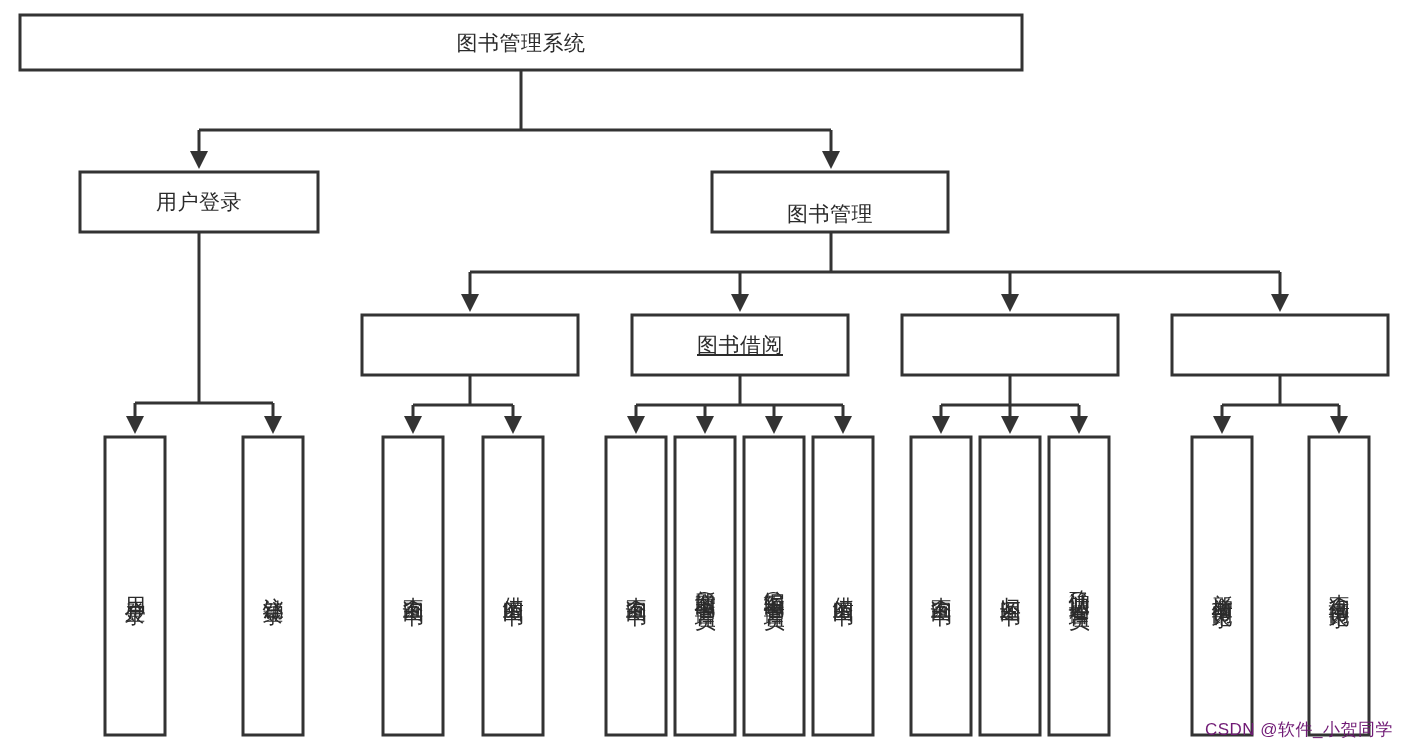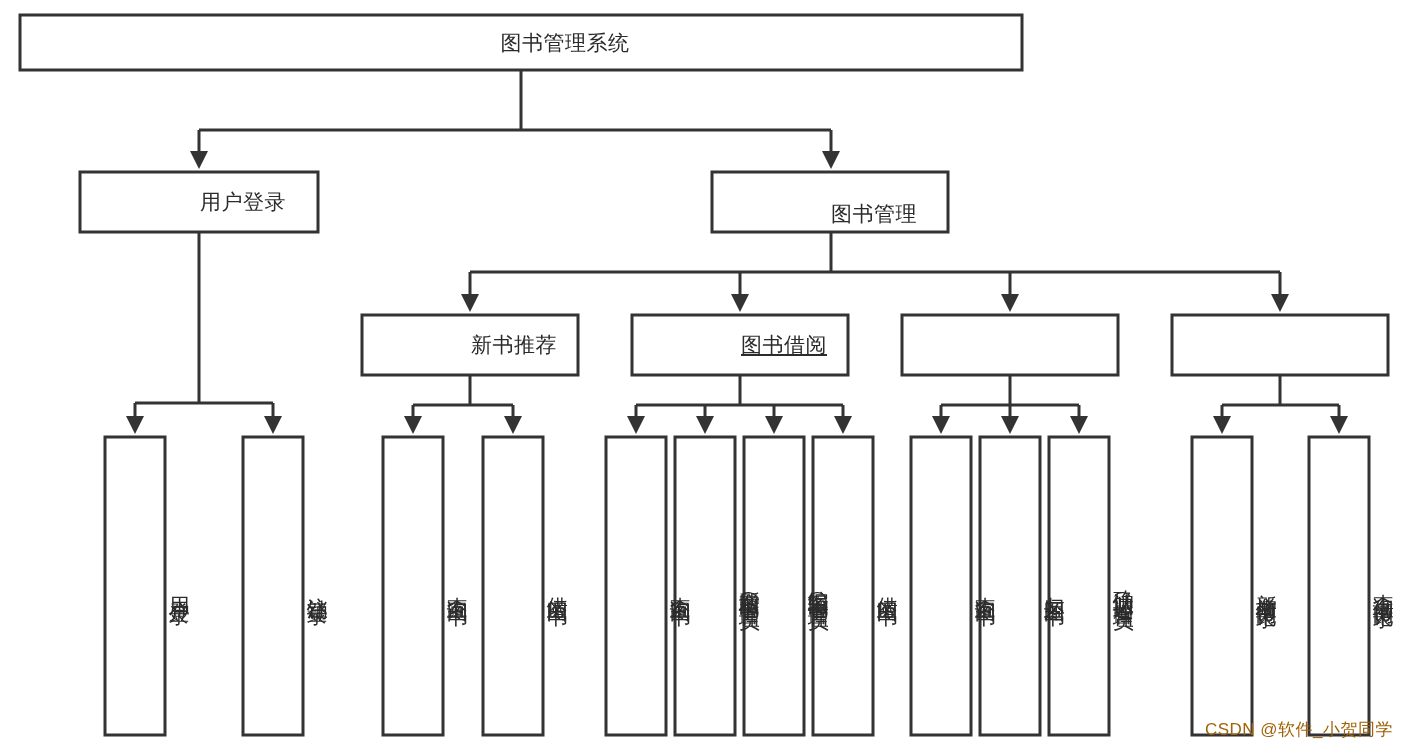--- a/index.html
+++ b/index.html
@@ -44,40 +44,39 @@
   }
   .node-label {
     position: absolute;
     display: flex;
     align-items: center;
     justify-content: center;
     color: #2b2b2b;
     font-family: "Liberation Sans", "DejaVu Sans", sans-serif;
     pointer-events: none;
     box-sizing: border-box;
-    margin-left: 44px;
   }
   .node-label.horizontal {
     font-size: 21px;
     letter-spacing: 0.5px;
     line-height: 1.2;
   }
   .node-label.vertical {
     writing-mode: vertical-rl;
     text-orientation: upright;
     font-size: 21px;
     letter-spacing: 3px;
     line-height: 1.25;
     white-space: nowrap;
   }
   .watermark {
     position: absolute;
     right: 12px;
     bottom: 6px;
-    color: #a16207;
+    color: #701a75;
     font-size: 17px;
     font-family: "Liberation Sans", "DejaVu Sans", sans-serif;
     letter-spacing: 0.5px;
     user-select: none;
   }
 </style>
 </head>
 <body>
 
 <div id="diagram-root">
@@ -149,21 +148,20 @@
 
     <rect class="node-box" x="1192" y="437" width="60" height="298"></rect>
     <rect class="node-box" x="1309" y="437" width="60" height="298"></rect>
   </svg>
 
   <div class="node-label horizontal" style="left:20px; top:15px; width:1002px; height:55px;">图书管理系统</div>
 
   <div class="node-label horizontal" style="left:80px; top:172px; width:238px; height:60px;">用户登录</div>
   <div class="node-label horizontal" style="left:712px; top:184px; width:236px; height:60px;">图书管理</div>
 
-  <div class="node-label horizontal" style="left:362px; top:315px; width:216px; height:60px;">新书推荐</div>
   <div class="node-label horizontal" style="left:632px; top:315px; width:216px; height:60px;text-decoration:underline;">图书借阅</div>
 
   <div class="node-label vertical" style="left:105px; top:437px; width:60px; height:298px;">用户登录</div>
   <div class="node-label vertical" style="left:243px; top:437px; width:60px; height:298px;">注销登录</div>
 
   <div class="node-label vertical" style="left:383px; top:437px; width:60px; height:298px;">查询图书</div>
   <div class="node-label vertical" style="left:483px; top:437px; width:60px; height:298px;">借阅图书</div>
 
   <div class="node-label vertical" style="left:606px; top:437px; width:60px; height:298px;">查询图书</div>
   <div class="node-label vertical" style="left:675px; top:437px; width:60px; height:298px;">新增图书（管理员）</div>

